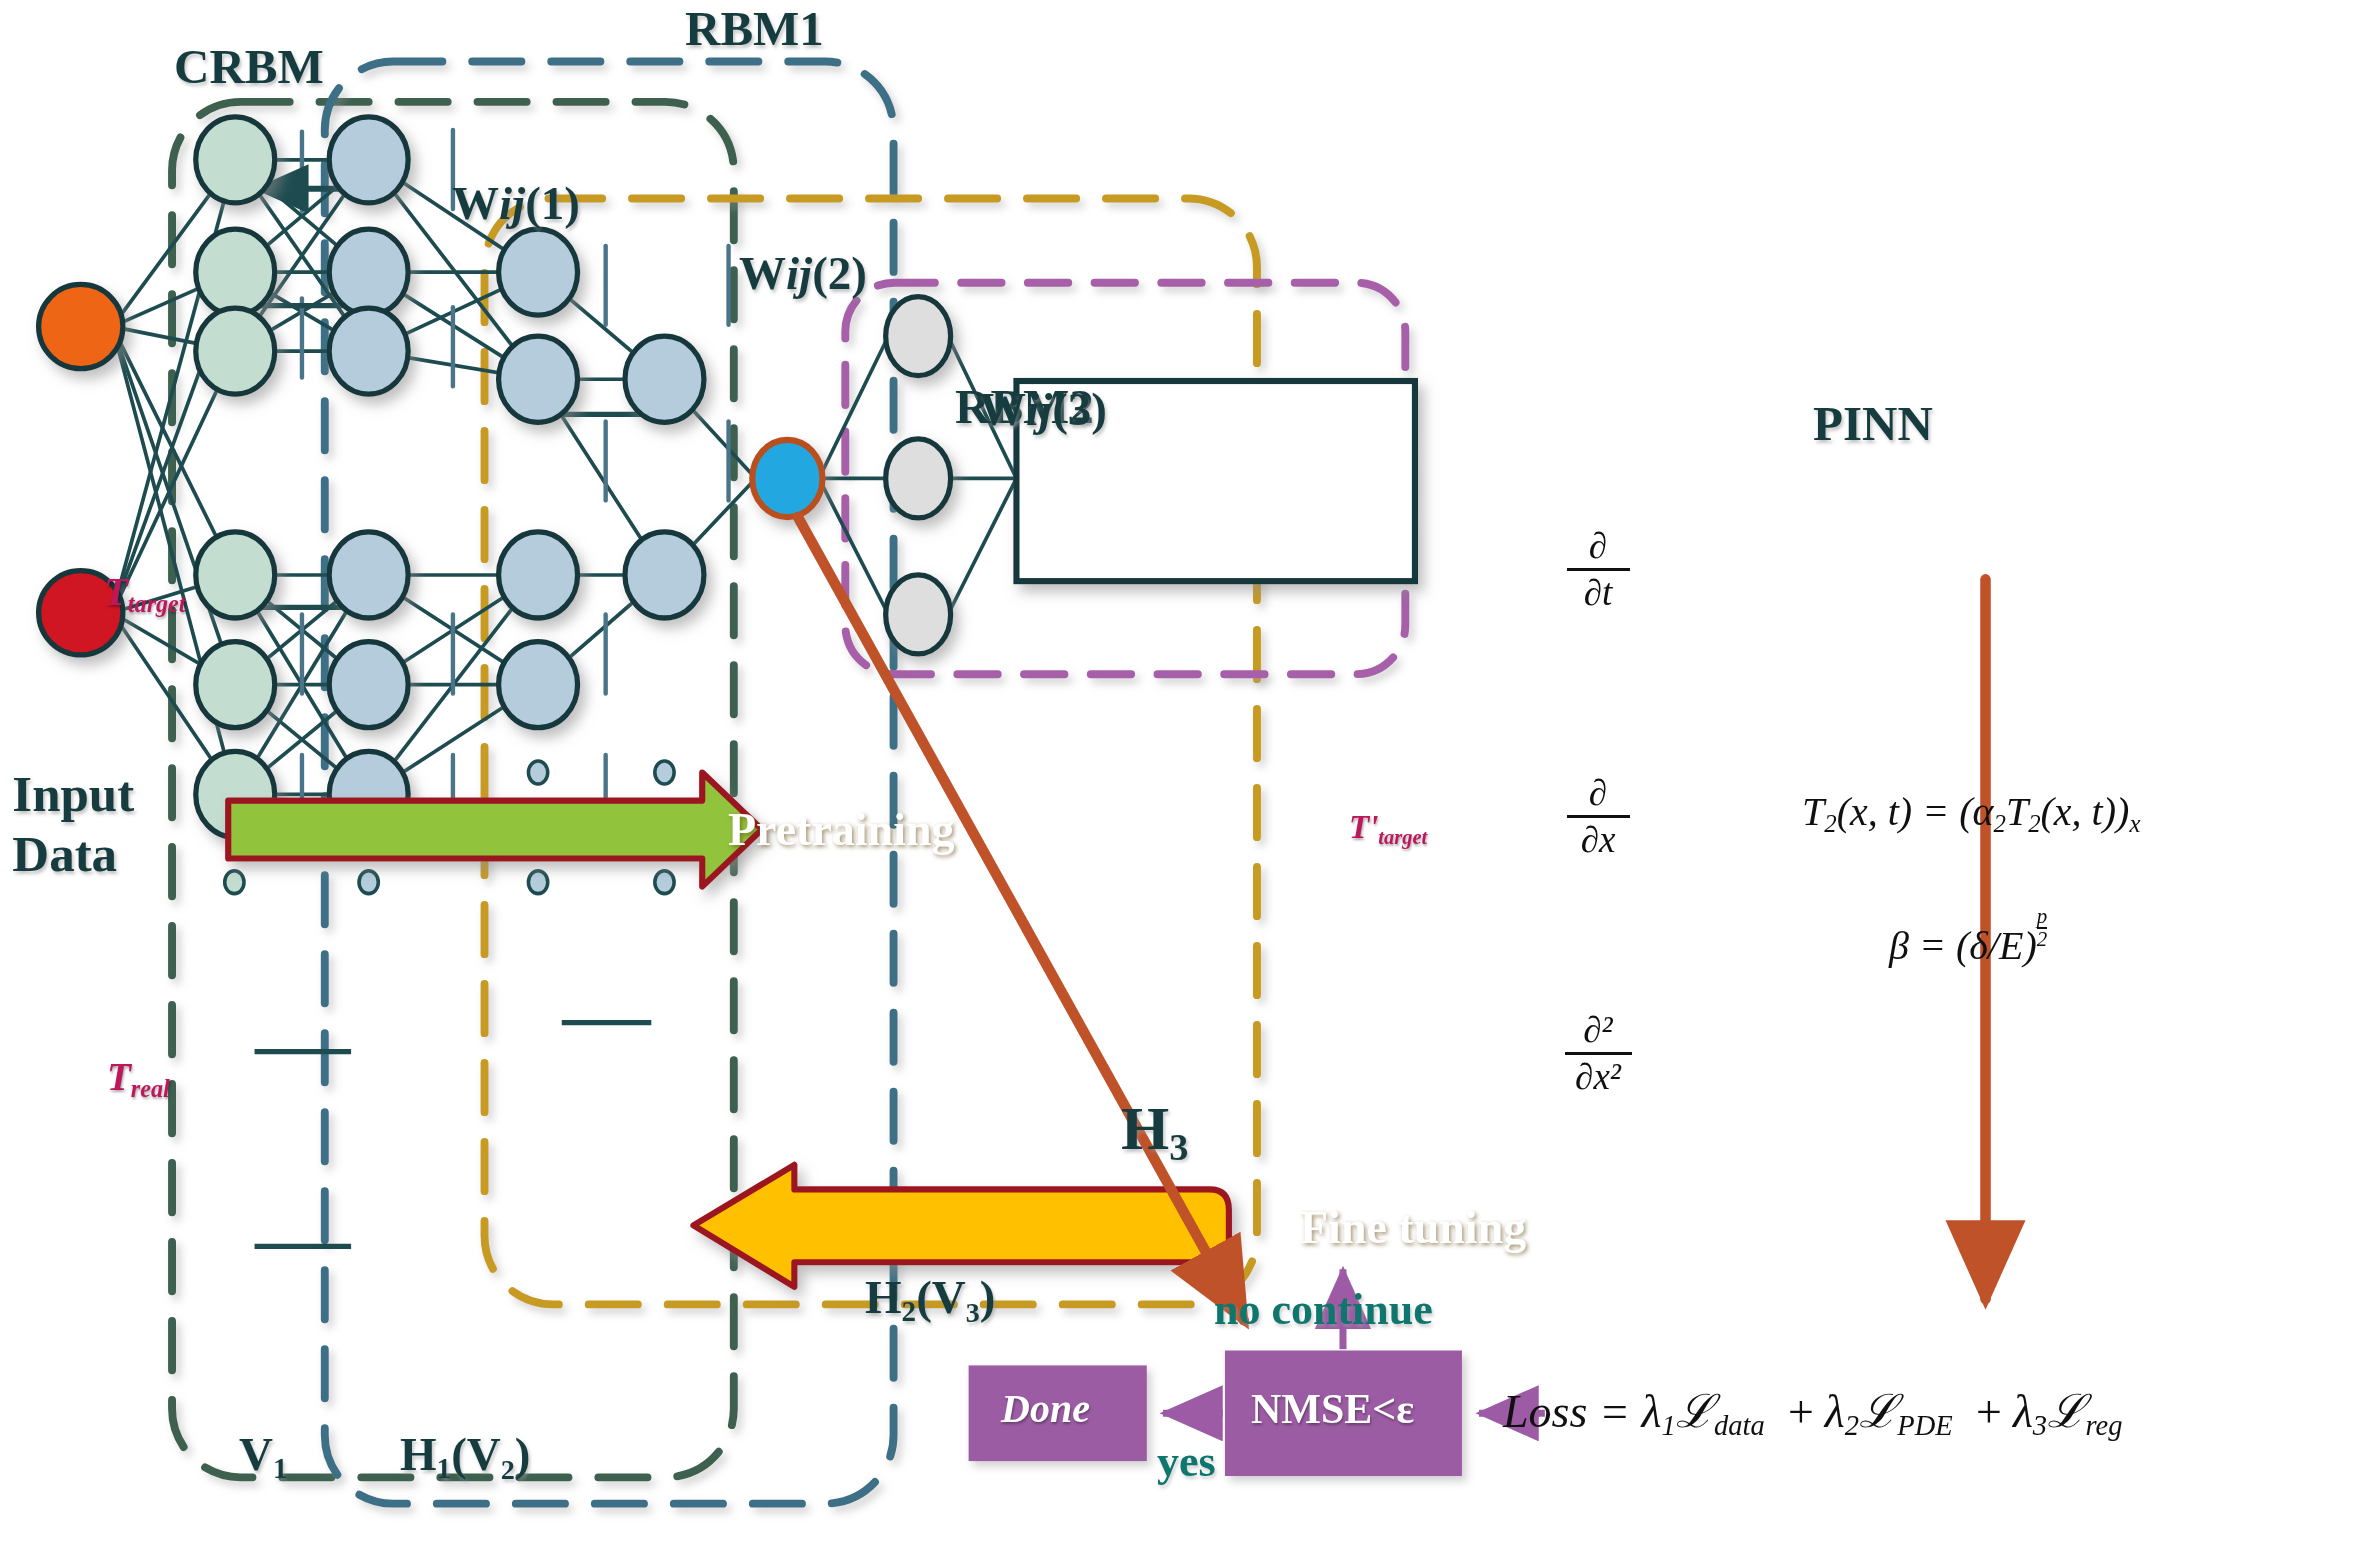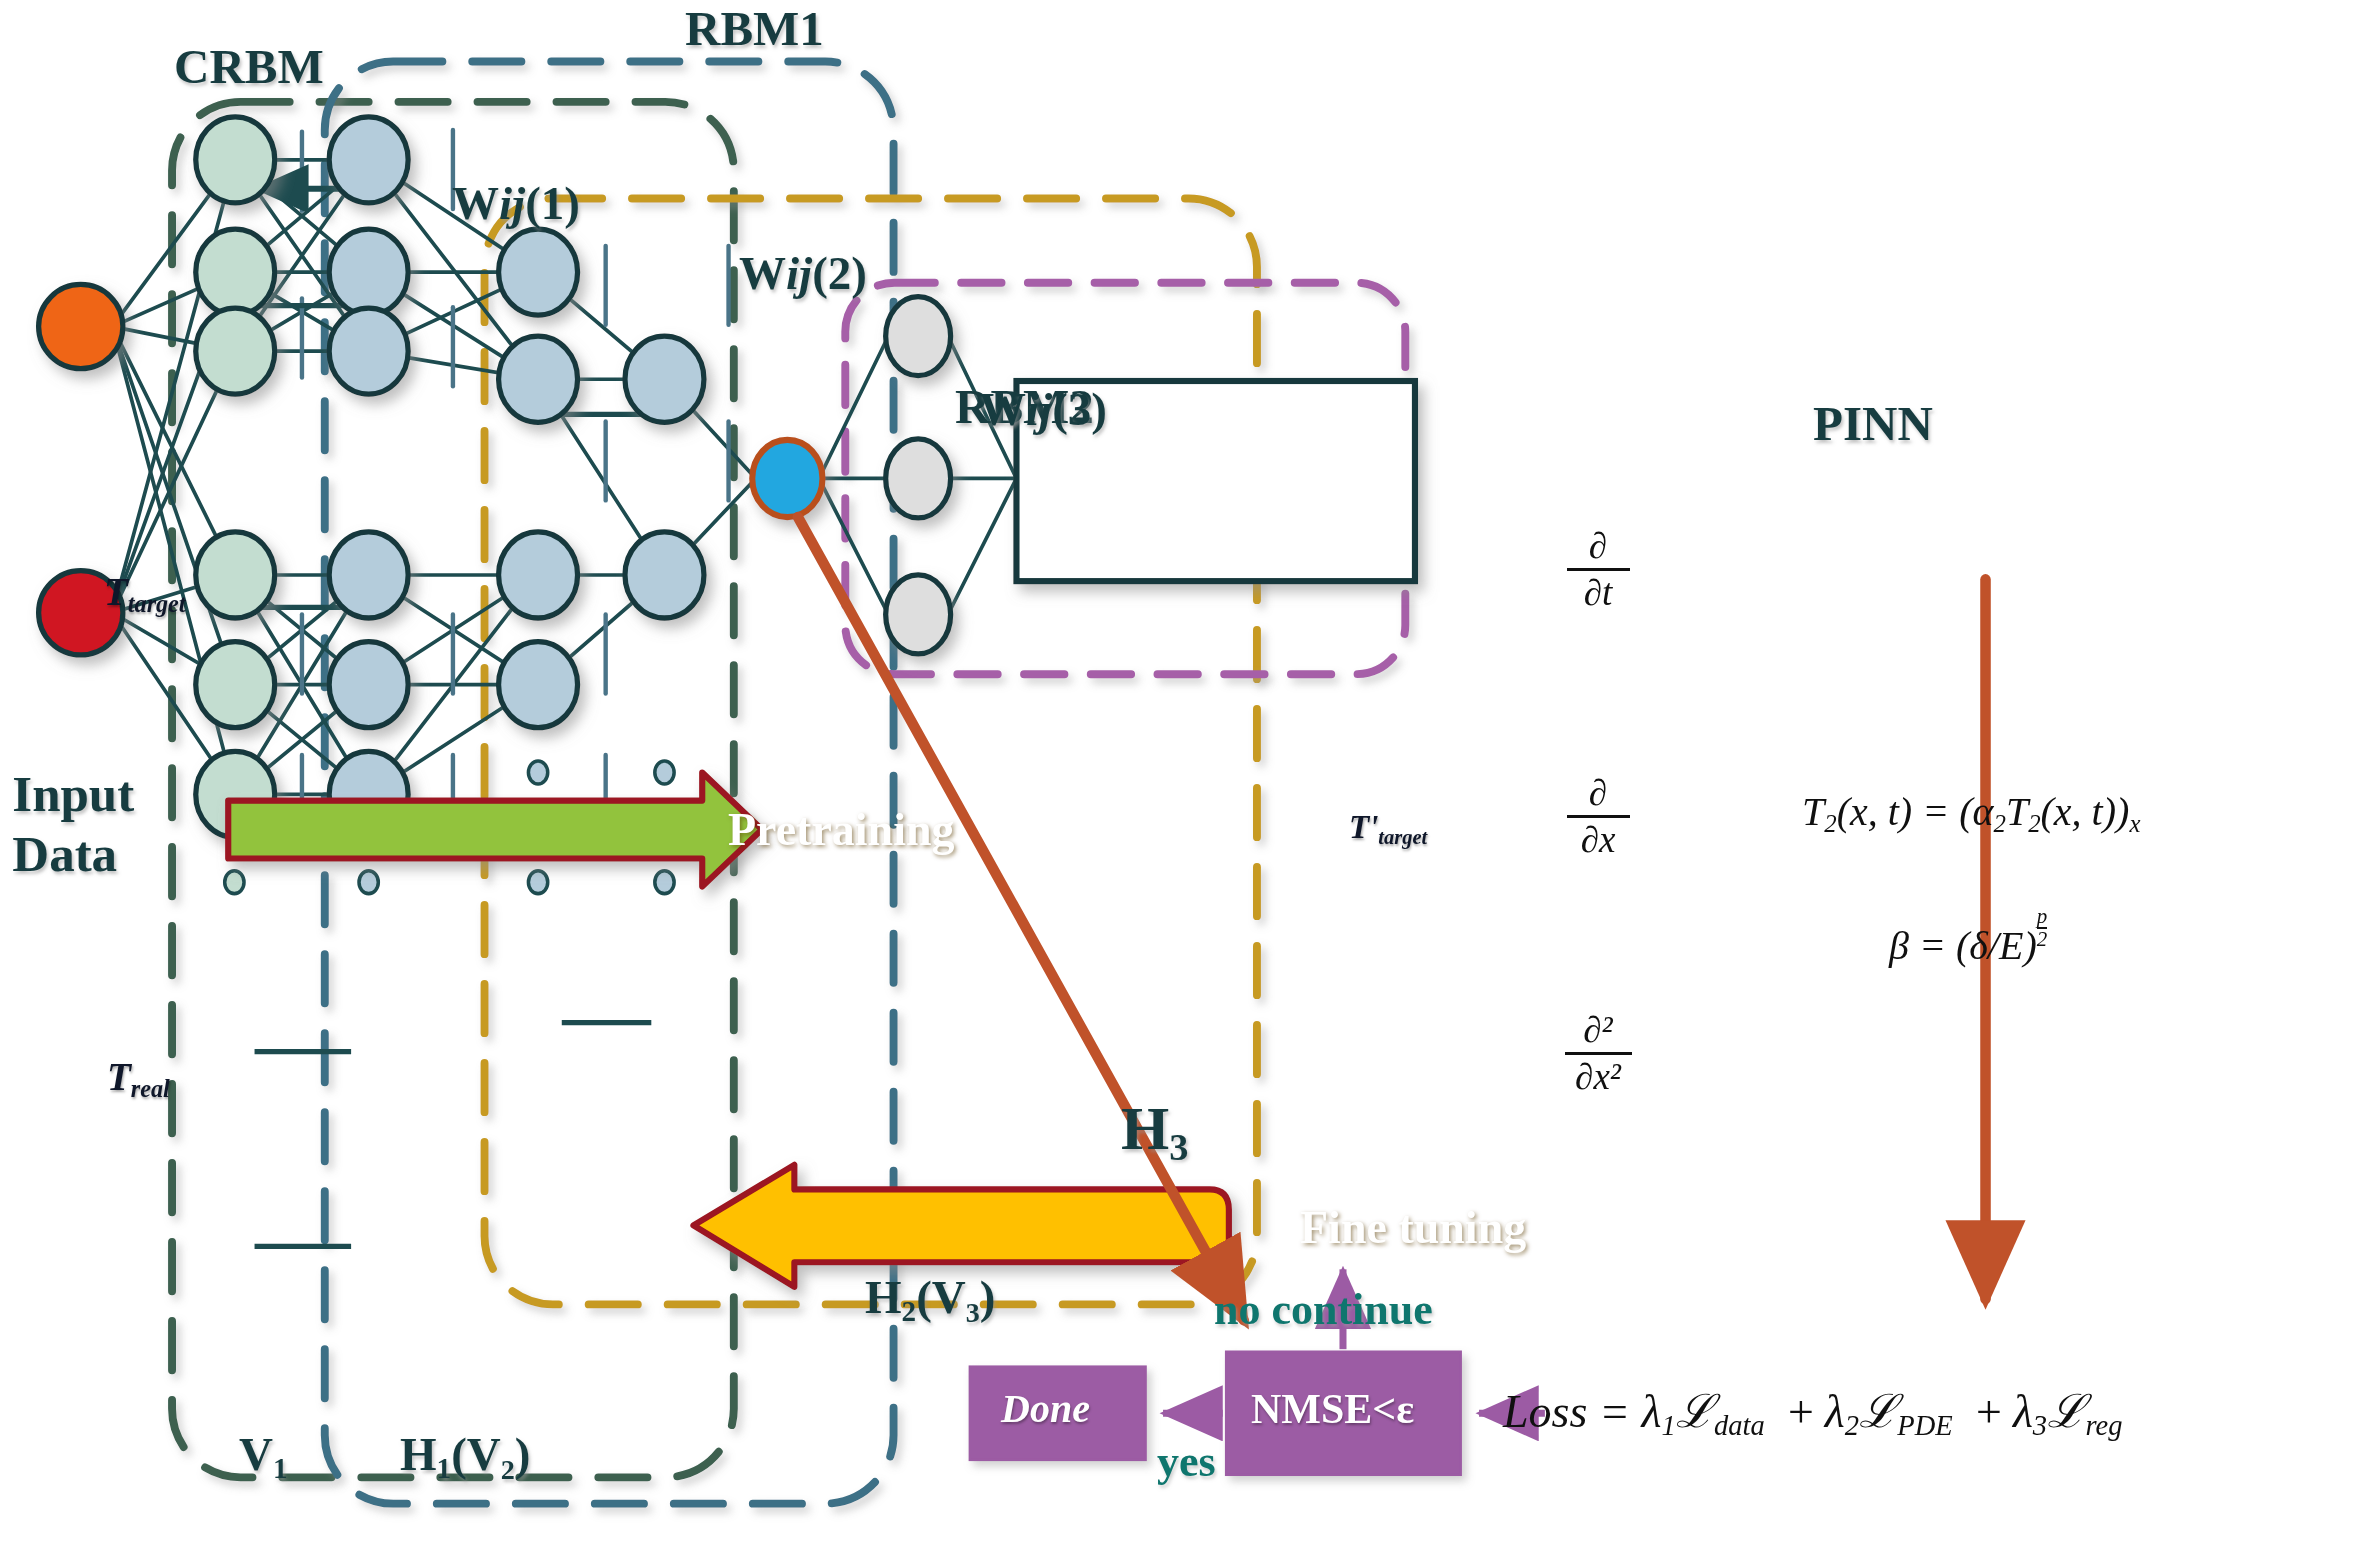--- a/index.html
+++ b/index.html
@@ -15,21 +15,21 @@
     color:#173c40;
     font-weight:bold;
     font-family:"Liberation Serif", serif;
     white-space:nowrap;
     line-height:1;
     text-shadow:1.8px 2.6px 3.5px rgba(150,150,150,0.55);
   }
   .lbl .it{font-style:italic;}
   .sub{font-size:0.62em;vertical-align:-0.28em;}
   .nodeTxt{
-    position:absolute;color:#0f172a;font-weight:bold;font-style:italic;
+    position:absolute;color:#be185d;font-weight:bold;font-style:italic;
     font-family:"Liberation Serif", serif;white-space:nowrap;
     text-shadow:0.9px 1.8px 2.6px rgba(0,0,0,0.35);
     pointer-events:none;
   }
   .mathTxt{
     position:absolute;color:#101010;font-family:"Liberation Serif", serif;
     white-space:nowrap;font-style:italic;
   }
   .boxTxt{
     position:absolute;color:#ffffff;font-weight:bold;

